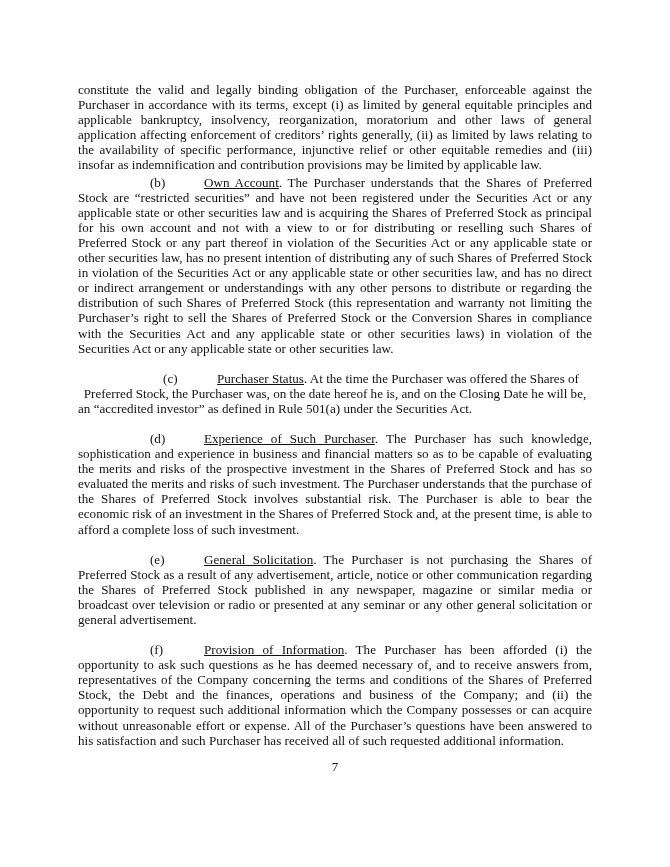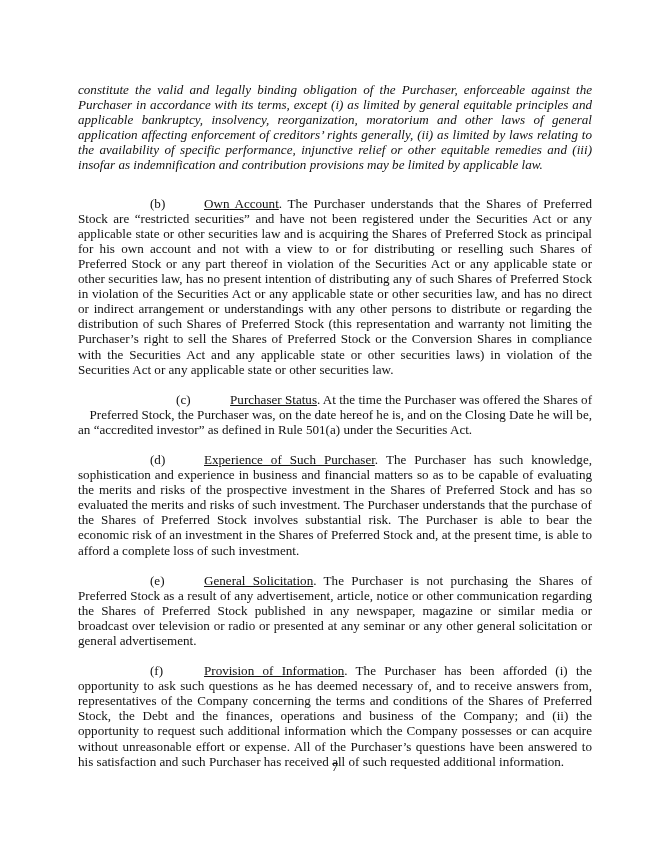--- a/index.html
+++ b/index.html
@@ -22,22 +22,21 @@
       width: 514px;
       font-size: 13.1px;
       line-height: 15.1px;
     }
     .para {
       margin: 0 0 15px 0;
       text-align: justify;
       text-align-last: left;
     }
     .para.first {
-      margin-bottom: 23px;
-      font-style: italic;
+      margin-bottom: 2px;
     }
     .indent {
       display: inline-block;
       width: 72px;
     }
     .label {
       display: inline-block;
       width: 48px;
     }
     .heading {
@@ -46,21 +45,21 @@
     }
     .page-number {
       position: absolute;
       left: 0;
       width: 670px;
       top: 759px;
       text-align: center;
       font-size: 13px;
     }
     .ragged {
-      text-align: right;
+      text-align: center;
       font-family: Liberation Serif, serif;
     }
   </style>
 </head>
 <body>
 
 <div class="page">
   <p class="para first">constitute the valid and legally binding obligation of the Purchaser, enforceable against the Purchaser in accordance with its terms, except (i) as limited by general equitable principles and applicable bankruptcy, insolvency, reorganization, moratorium and other laws of general application affecting enforcement of creditors’ rights generally, (ii) as limited by laws relating to the availability of specific performance, injunctive relief or other equitable remedies and (iii) insofar as indemnification and contribution provisions may be limited by applicable law.</p>
 
   <p class="para"><span class="indent"></span><span class="label">(b)</span><span class="heading">Own Account</span><span>.  The Purchaser understands that the Shares of Preferred Stock are “restricted securities” and have not been registered under the Securities Act or any applicable state or other securities law and is acquiring the Shares of Preferred Stock as principal for his own account and not with a view to or for distributing or reselling such Shares of Preferred Stock or any part thereof in violation of the Securities Act or any applicable state or other securities law, has no present intention of distributing any of such Shares of Preferred Stock in violation of the Securities Act or any applicable state or other securities law, and has no direct or indirect arrangement or understandings with any other persons to distribute or regarding the distribution of such Shares of Preferred Stock (this representation and warranty not limiting the  Purchaser’s right to sell the Shares of Preferred Stock or the Conversion Shares in compliance with the Securities Act and any applicable state or other securities laws) in violation of the Securities Act or any applicable state or other securities law.</span></p>

